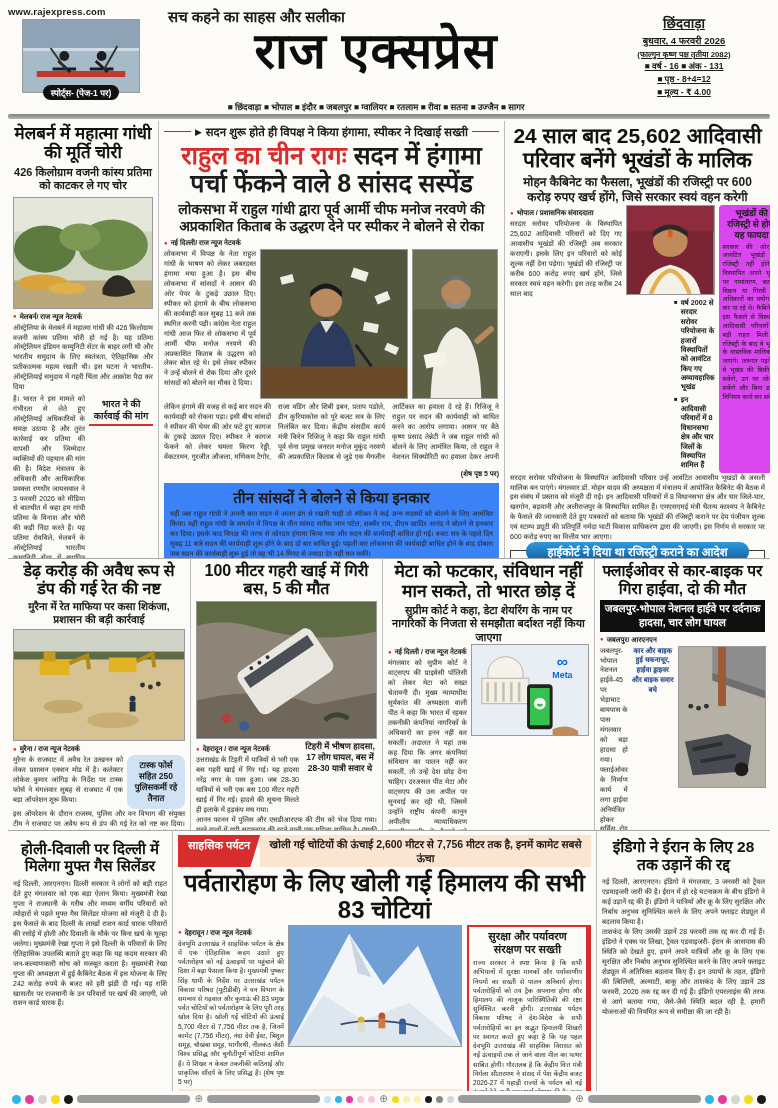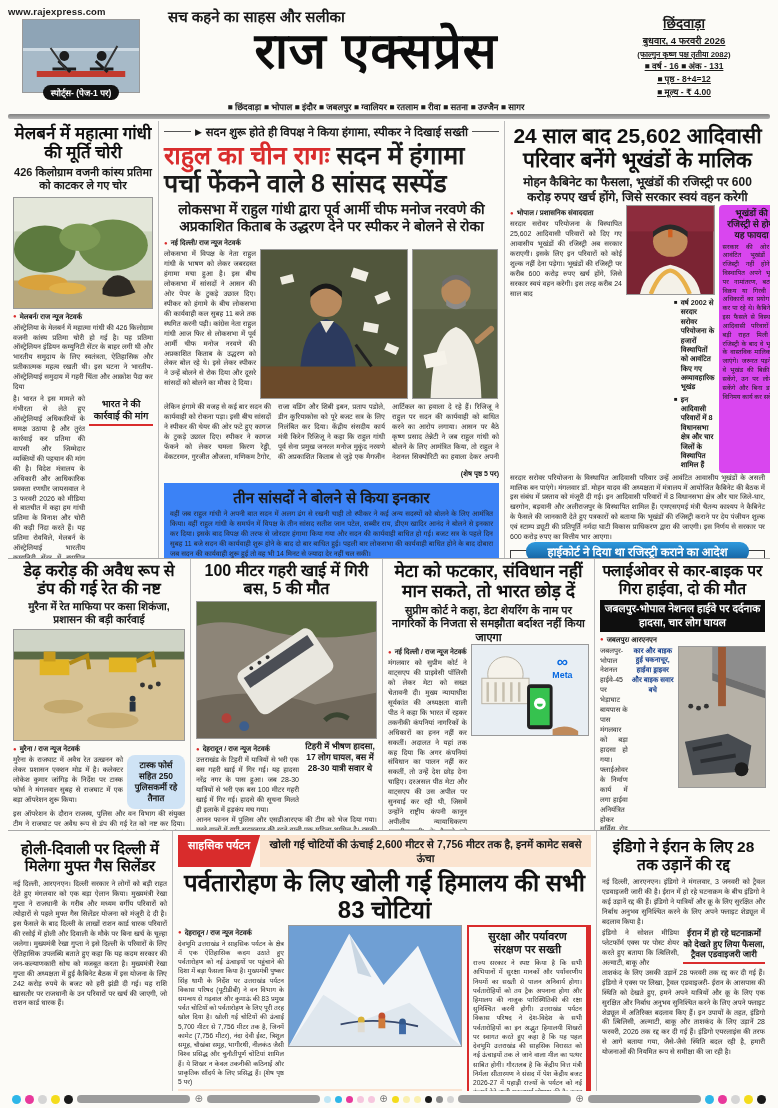--- a/index.html
+++ b/index.html
@@ -45,21 +45,21 @@
   .mel-sub { font-size:11px; margin-top:3px; }
   .mel-photo { width:100%; height:112px; margin-top:4px; }
   .inset-row { display:flex; gap:4px; margin-top:2px; }
   .inset { font-weight:900; font-size:9.5px; text-align:center; line-height:1.25;
            border-bottom:2px solid #d92c2c; padding-bottom:2px; height:fit-content; }
   .mel-inset { width:64px; flex:none; margin-top:4px; }
 
   .kicker { display:flex; align-items:center; gap:4px; font-size:11.5px; font-weight:800; }
   .kline { flex:1; border-top:1.5px solid #555; }
   .karrow { font-size:9px; }
-  .lead-h { font-size:25px; font-weight:900; line-height:1.12; margin-top:2px; }
+  .lead-h { font-size:25px; font-weight:900; text-align:center; line-height:1.12; margin-top:2px; }
   .lead-h .red { color:#d92c2c; }
   .lead-sub { font-size:14px; margin-top:4px; }
   .lead-photos { display:flex; gap:4px; margin-top:2px; }
   .lead-col1 { width:92px; flex:none; }
   .ls-photo1 { width:148px; height:150px; flex:none; }
   .ls-photo2 { width:86px; height:150px; flex:none; }
   .threecol { column-count:3; column-gap:7px; margin-top:3px; height:66px; overflow:hidden; }
   .peachbox { background:#3b82f6; padding:4px 6px 5px; margin-top:5px; }
   .peachbox-title { font-size:15px; font-weight:900; text-align:center; margin-bottom:2px; }
 
@@ -477,24 +477,20 @@
         <div class="redborder">
           <div class="t">सुरक्षा और पर्यावरण संरक्षण पर सख्ती</div>
           <div class="small-body">राज्य सरकार ने स्पष्ट किया है कि सभी अभियानों में सुरक्षा मानकों और पर्यावरणीय नियमों का सख्ती से पालन अनिवार्य होगा। पर्वतारोहियों को तय ट्रैक अपनाना होगा और हिमालय की नाजुक पारिस्थितिकी की रक्षा सुनिश्चित करनी होगी। उत्तराखंड पर्यटन विकास परिषद ने देश-विदेश के सभी पर्वतारोहियों का इन अद्भुत हिमालयी शिखरों पर स्वागत करते हुए कहा है कि यह पहल देवभूमि उत्तराखंड की साहसिक विरासत को नई ऊंचाइयों तक ले जाने वाला मील का पत्थर साबित होगी। गौरतलब है कि केंद्रीय वित्त मंत्री निर्मला सीतारमण ने संसद में पेश केंद्रीय बजट 2026-27 में पहाड़ी राज्यों के पर्यटन को नई ऊंचाई देने वाली महत्वपूर्ण घोषणा की है। बजट में उत्तराखंड, हिमाचल प्रदेश और जम्मू-कश्मीर में पर्वतारोहण-अनुकूल (इको-फ्रेंडली) माउंटेन ट्रेल्स विकसित करने का ऐलान किया गया है।</div>
         </div>
       </div>
     </article>
 
     <article class="col">
       <h2 class="h indigo-h">इंडिगो ने ईरान के लिए 28 तक उड़ानें की रद्द</h2>
       <div class="body" style="margin-top:4px">नई दिल्ली, आरएनएन। इंडिगो ने मंगलवार, 3 जनवरी को ट्रैवल एडवाइजरी जारी की है। ईरान में हो रहे घटनाक्रम के बीच इंडिगो ने कई उड़ानें रद्द की हैं। इंडिगो ने यात्रियों और क्रू के लिए सुरक्षित और निर्बाध अनुभव सुनिश्चित करने के लिए अपने फ्लाइट शेड्यूल में बदलाव किया है।</div>
-      <div class="indigo-row">
-        <div class="body" style="flex:1">इंडिगो ने सोशल मीडिया प्लेटफॉर्म एक्स पर पोस्ट शेयर करते हुए बताया कि त्बिलिसी, अल्माटी, बाकू और</div>
-        <div class="inset indigo-inset">ईरान में हो रहे घटनाक्रमों को देखते हुए लिया फैसला, ट्रैवल एडवाइजरी जारी</div>
-      </div>
       <div class="body">ताशकंद के लिए उसकी उड़ानें 28 फरवरी तक रद्द कर दी गई हैं। इंडिगो ने एक्स पर लिखा, ट्रैवल एडवाइजरी- ईरान के आसपास की स्थिति को देखते हुए, हमने अपने यात्रियों और क्रू के लिए एक सुरक्षित और निर्बाध अनुभव सुनिश्चित करने के लिए अपने फ्लाइट शेड्यूल में अतिरिक्त बदलाव किए हैं। इन उपायों के तहत, इंडिगो की त्बिलिसी, अल्माटी, बाकू और ताशकंद के लिए उड़ानें 28 फरवरी, 2026 तक रद्द कर दी गई हैं। इंडिगो एयरलाइंस की तरफ से आगे बताया गया, जैसे-जैसे स्थिति बदल रही है, हमारी योजनाओं की नियमित रूप से समीक्षा की जा रही है।</div>
     </article>
   </section>
 
   <footer class="colorbar">
     <span class="cb-dot c-c"></span>
     <span class="cb-dot c-m"></span>
     <span class="cb-dot c-g"></span>
     <span class="cb-dot c-y"></span>
     <span class="cb-dot c-k"></span>

